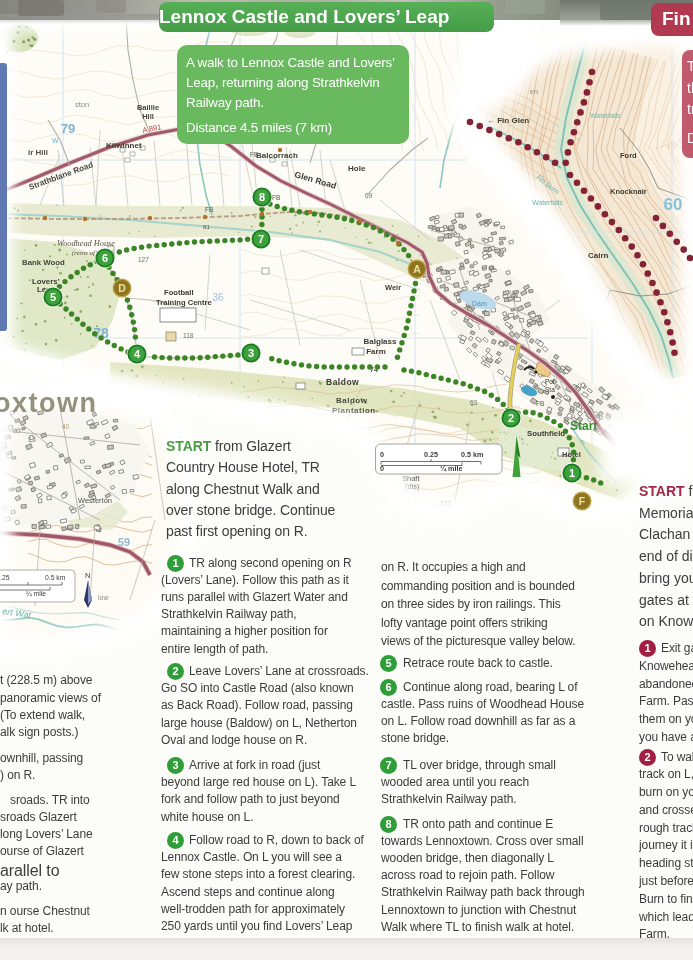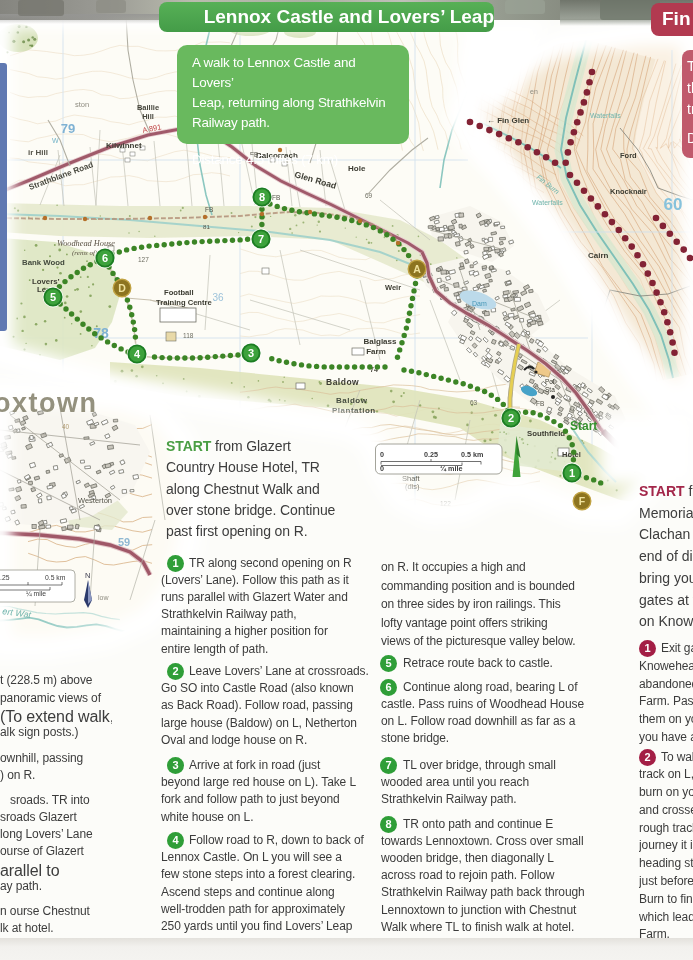--- a/index.html
+++ b/index.html
@@ -1231,33 +1231,33 @@
   </svg>
 
 <div class="abs" style="left:0;top:0;width:693px;height:20px;background:linear-gradient(90deg,#85857f 0%,#9a9a94 15%,#babcae 28%,#aab0a2 45%,#c0c0b8 58%,#969c90 72%,#81857a 86%,#6d7266 100%)"></div>
 <div class="abs" style="left:560;top:0px;left:560px;width:133px;height:26px;background:linear-gradient(180deg,#70756b,#9aa096 70%,rgba(255,255,255,0))"></div>
 <div class="abs" style="left:0px;top:14px;width:160px;height:10px;background:linear-gradient(180deg,rgba(150,150,148,.85),rgba(255,255,255,0))"></div>
 <div class="abs" style="left:18px;top:0px;width:46px;height:16px;background:#77776f;border-radius:3px;opacity:.8"></div>
 <div class="abs" style="left:96px;top:0px;width:30px;height:13px;background:#8b8b83;border-radius:3px;opacity:.7"></div>
 <div class="abs" style="left:505px;top:0px;width:40px;height:14px;background:#9aa296;border-radius:3px;opacity:.7"></div>
 <div class="abs" style="left:600px;top:0px;width:60px;height:20px;background:#6e756a;border-radius:3px;opacity:.75"></div>
 
-<div class="abs" style="left:159px;top:2px;width:335px;height:30px;border-radius:8px;background:linear-gradient(180deg,#57b056,#449c48);color:#fff;font-size:19px;font-weight:bold;text-align:right;line-height:29px">Lennox Castle and Lovers’ Leap</div>
+<div class="abs" style="left:159px;top:2px;width:335px;height:30px;border-radius:8px;background:linear-gradient(180deg,#57b056,#449c48);color:#fff;font-size:19px;font-weight:bold;text-align:left;line-height:29px">Lennox Castle and Lovers’ Leap</div>
 
 <div class="abs" style="left:651px;top:3px;width:80px;height:33px;border-radius:8px;background:#b23a50;color:#fff;font-size:19px;font-weight:bold;line-height:32px;padding-left:11px">Fin</div>
 
 <div class="abs" style="left:0px;top:63px;width:7px;height:268px;background:#6079b2;border-radius:0 3px 3px 0"></div>
 
-<div class="abs" style="left:177px;top:45px;width:232px;height:99px;border-radius:10px;background:#69b95e;color:#fff;font-size:13.4px;line-height:19.9px;padding:8px 15px;letter-spacing:-0.2px">A walk to Lennox Castle and Lovers’<br>Leap, returning along Strathkelvin<br>Railway path.<div style="margin-top:17px">Distance 4.5 miles (7 km)</div></div>
+<div class="abs" style="left:177px;top:45px;width:232px;height:99px;border-radius:10px;background:#69b95e;color:#fff;font-size:13.4px;line-height:19.9px;padding:8px 9px;letter-spacing:-0.2px">A walk to Lennox Castle and Lovers’<br>Leap, returning along Strathkelvin<br>Railway path.<div style="margin-top:5px">Distance 4.5 miles (7 km)</div></div>
 
 <div class="abs" style="left:682px;top:50px;width:60px;height:108px;border-radius:8px;background:#c05a6c;color:#fff;font-size:14px;line-height:21.5px;padding:6px 0 0 5px">Th<br>th<br>tr<div style="margin-top:7px">Di</div></div>
 
 <div class="abs cut" style="left:0px;top:673px;width:112px;font-size:12px;letter-spacing:-0.1px">t (228.5 m) above</div>
 <div class="abs cut" style="left:0px;top:691px;width:112px;font-size:12px;letter-spacing:-0.1px">panoramic views of</div>
-<div class="abs cut" style="left:0px;top:708px;width:112px;font-size:16px;letter-spacing:-0.1px">(To extend walk,</div>
+<div class="abs cut" style="left:0px;top:708px;width:112px;font-size:12px;letter-spacing:-0.1px">(To extend walk,</div>
 <div class="abs cut" style="left:0px;top:725px;width:112px;font-size:12px;letter-spacing:-0.1px">alk sign posts.)</div>
 <div class="abs cut" style="left:0px;top:751px;width:112px;font-size:12px;letter-spacing:-0.1px">ownhill, passing</div>
 <div class="abs cut" style="left:0px;top:768px;width:112px;font-size:12px;letter-spacing:-0.1px">) on R.</div>
 <div class="abs cut" style="left:10px;top:793px;width:112px;font-size:12px;letter-spacing:-0.1px">sroads. TR into</div>
 <div class="abs cut" style="left:0px;top:810px;width:112px;font-size:12px;letter-spacing:-0.1px">sroads Glazert</div>
 <div class="abs cut" style="left:0px;top:827px;width:112px;font-size:12px;letter-spacing:-0.1px">long Lovers’ Lane</div>
 <div class="abs cut" style="left:0px;top:844px;width:112px;font-size:12px;letter-spacing:-0.1px">ourse of Glazert</div>
 <div class="abs cut" style="left:0px;top:862px;width:112px;font-size:16px;letter-spacing:-0.1px">arallel to</div>
 <div class="abs cut" style="left:0px;top:879px;width:112px;font-size:12px;letter-spacing:-0.1px">ay path.</div>
 <div class="abs cut" style="left:0px;top:904px;width:112px;font-size:12px;letter-spacing:-0.1px">n ourse Chestnut</div>

